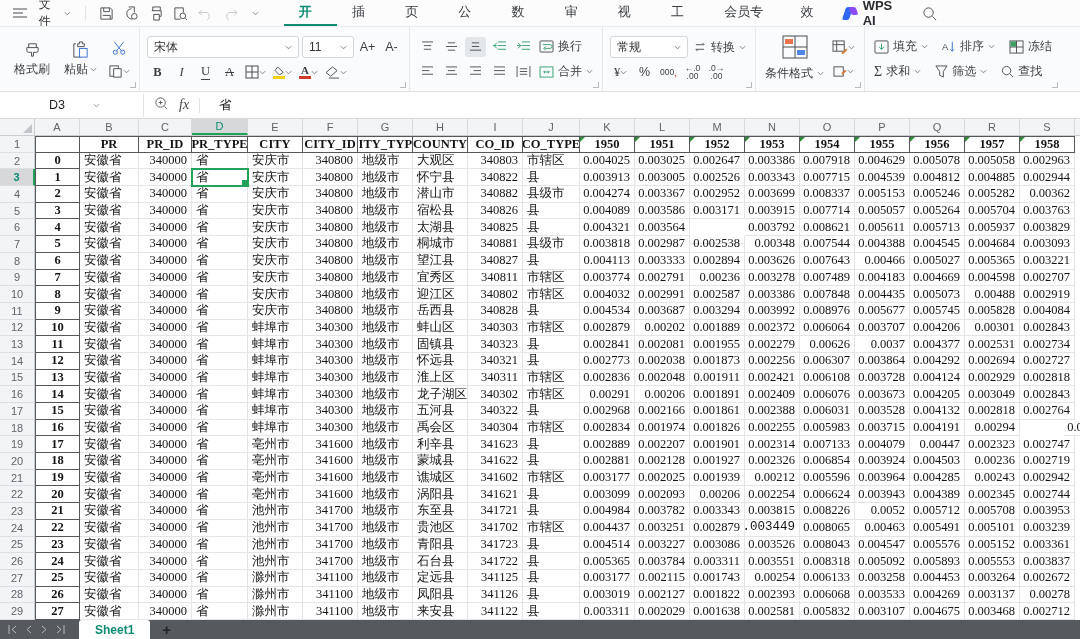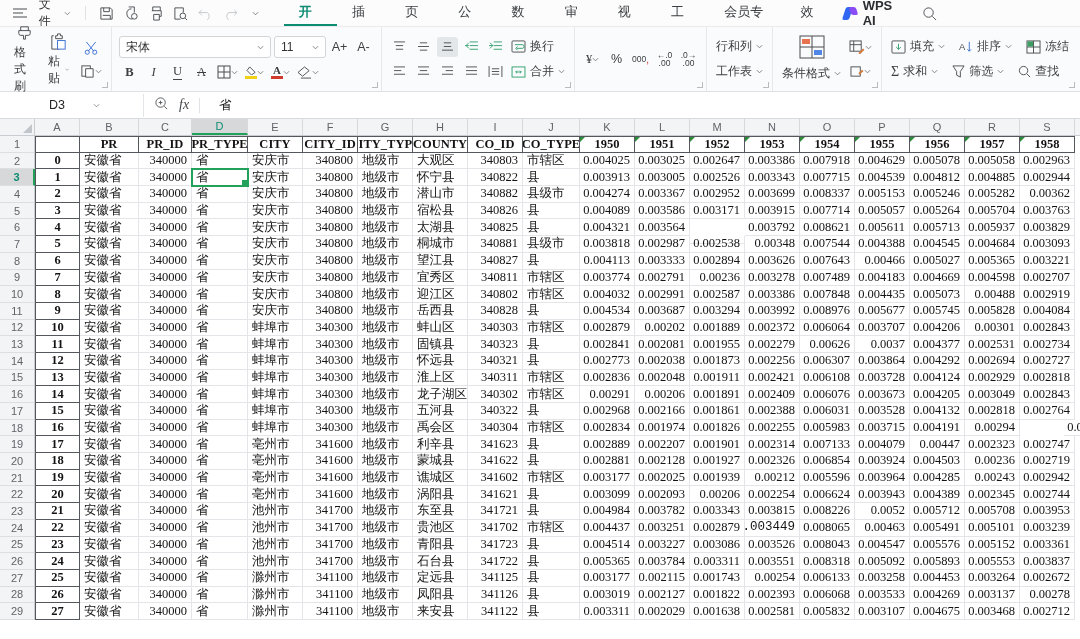--- a/index.html
+++ b/index.html
@@ -359,20 +359,37 @@
                 <path d="M1 1l3 3 3-3" stroke="#777" fill="none"></path>
               </svg>
             </span>
         </div>
       </div>
     </div>
 
     <div class="tg">
       <div class="t2">
         <div class="trow">
+          <span class="sel" style="width:78px">
+              <span>常规</span>
+              <svg class="chev" viewBox="0 0 8 5" width="8" height="5">
+                <path d="M1 1l3 3 3-3" stroke="#777" fill="none"></path>
+              </svg>
+            </span>
+          <span class="lb">
+              <svg width="14" height="12" viewBox="0 0 15 13">
+                <path d="M3 4h9l-2-2M12 9H3l2 2" stroke="#4a4d50" fill="none"></path>
+              </svg>
+              <span>转换</span>
+              <svg class="chev" viewBox="0 0 8 5" width="7" height="5">
+                <path d="M1 1l3 3 3-3" stroke="#777" fill="none"></path>
+              </svg>
+            </span>
+        </div>
+        <div class="trow">
           <span class="tb">
               <b style="font-weight:normal">¥</b>
               <svg class="chev" viewBox="0 0 8 5" width="7" height="5">
                 <path d="M1 1l3 3 3-3" stroke="#777" fill="none"></path>
               </svg>
             </span>
           <span class="tb">%</span>
           <span class="tb">
               <span class="mini000">000</span>
               <span style="font-size:10px;color:#d03a2b">,</span>
@@ -380,36 +397,20 @@
           <span class="tb">
               <span class="mini000">←.0<br>.00</span>
             </span>
           <span class="tb">
               <span class="mini000">.0→<br>.00</span>
             </span>
         </div>
       </div>
     </div>
 
-    <div class="tg">
-      <div class="t2">
-        <span class="lb">
-            <span>行和列</span>
-            <svg class="chev" viewBox="0 0 8 5" width="7" height="5">
-              <path d="M1 1l3 3 3-3" stroke="#777" fill="none"></path>
-            </svg>
-          </span>
-        <span class="lb">
-            <span>工作表</span>
-            <svg class="chev" viewBox="0 0 8 5" width="7" height="5">
-              <path d="M1 1l3 3 3-3" stroke="#777" fill="none"></path>
-            </svg>
-          </span>
-      </div>
-    </div>
 
     <div class="tg">
       <div class="t2" style="align-items:center">
         <svg width="26" height="24" viewBox="0 0 26 24">
             <rect x="1" y="1" width="24" height="22" stroke="#4a4d50" fill="none"></rect>
             <path d="M1 12h24M13 1v22" stroke="#4a4d50"></path>
             <rect x="3" y="4" width="8" height="5" fill="#e8734f"></rect>
             <rect x="15" y="15" width="8" height="5" fill="#4f86e8"></rect>
           </svg>
         <span class="lb">
@@ -1179,14 +1180,40 @@
           <div class="cell ar" style="width: 55px; flex-basis: 55px;">0.002581</div>
           <div class="cell ar" style="width: 55px; flex-basis: 55px;">0.005832</div>
           <div class="cell ar" style="width: 55px; flex-basis: 55px;">0.003107</div>
           <div class="cell ar" style="width: 55px; flex-basis: 55px;">0.004675</div>
           <div class="cell ar" style="width: 55px; flex-basis: 55px;">0.003468</div>
           <div class="cell ar" style="width: 55px; flex-basis: 55px;">0.002712</div>
         </div>
       </div>
   </div>
 
+  <div class="tabbar">
+    <div class="navs">
+      <span>
+          <svg width="9" height="9" viewBox="0 0 9 9">
+            <path d="M1 0v9M8 1L4 4.5 8 8" stroke="#b6b9bc" fill="none"></path>
+          </svg>
+        </span>
+      <span>
+          <svg width="6" height="9" viewBox="0 0 6 9">
+            <path d="M5 1L1 4.5 5 8" stroke="#b6b9bc" fill="none"></path>
+          </svg>
+        </span>
+      <span>
+          <svg width="6" height="9" viewBox="0 0 6 9">
+            <path d="M1 1l4 3.5L1 8" stroke="#b6b9bc" fill="none"></path>
+          </svg>
+        </span>
+      <span>
+          <svg width="9" height="9" viewBox="0 0 9 9">
+            <path d="M8 0v9M1 1l4 3.5L1 8" stroke="#b6b9bc" fill="none"></path>
+          </svg>
+        </span>
+    </div>
+    <div class="stab">Sheet1</div>
+    <div class="addsheet">+</div>
+  </div>
 
 </div>
 
 </body></html>

